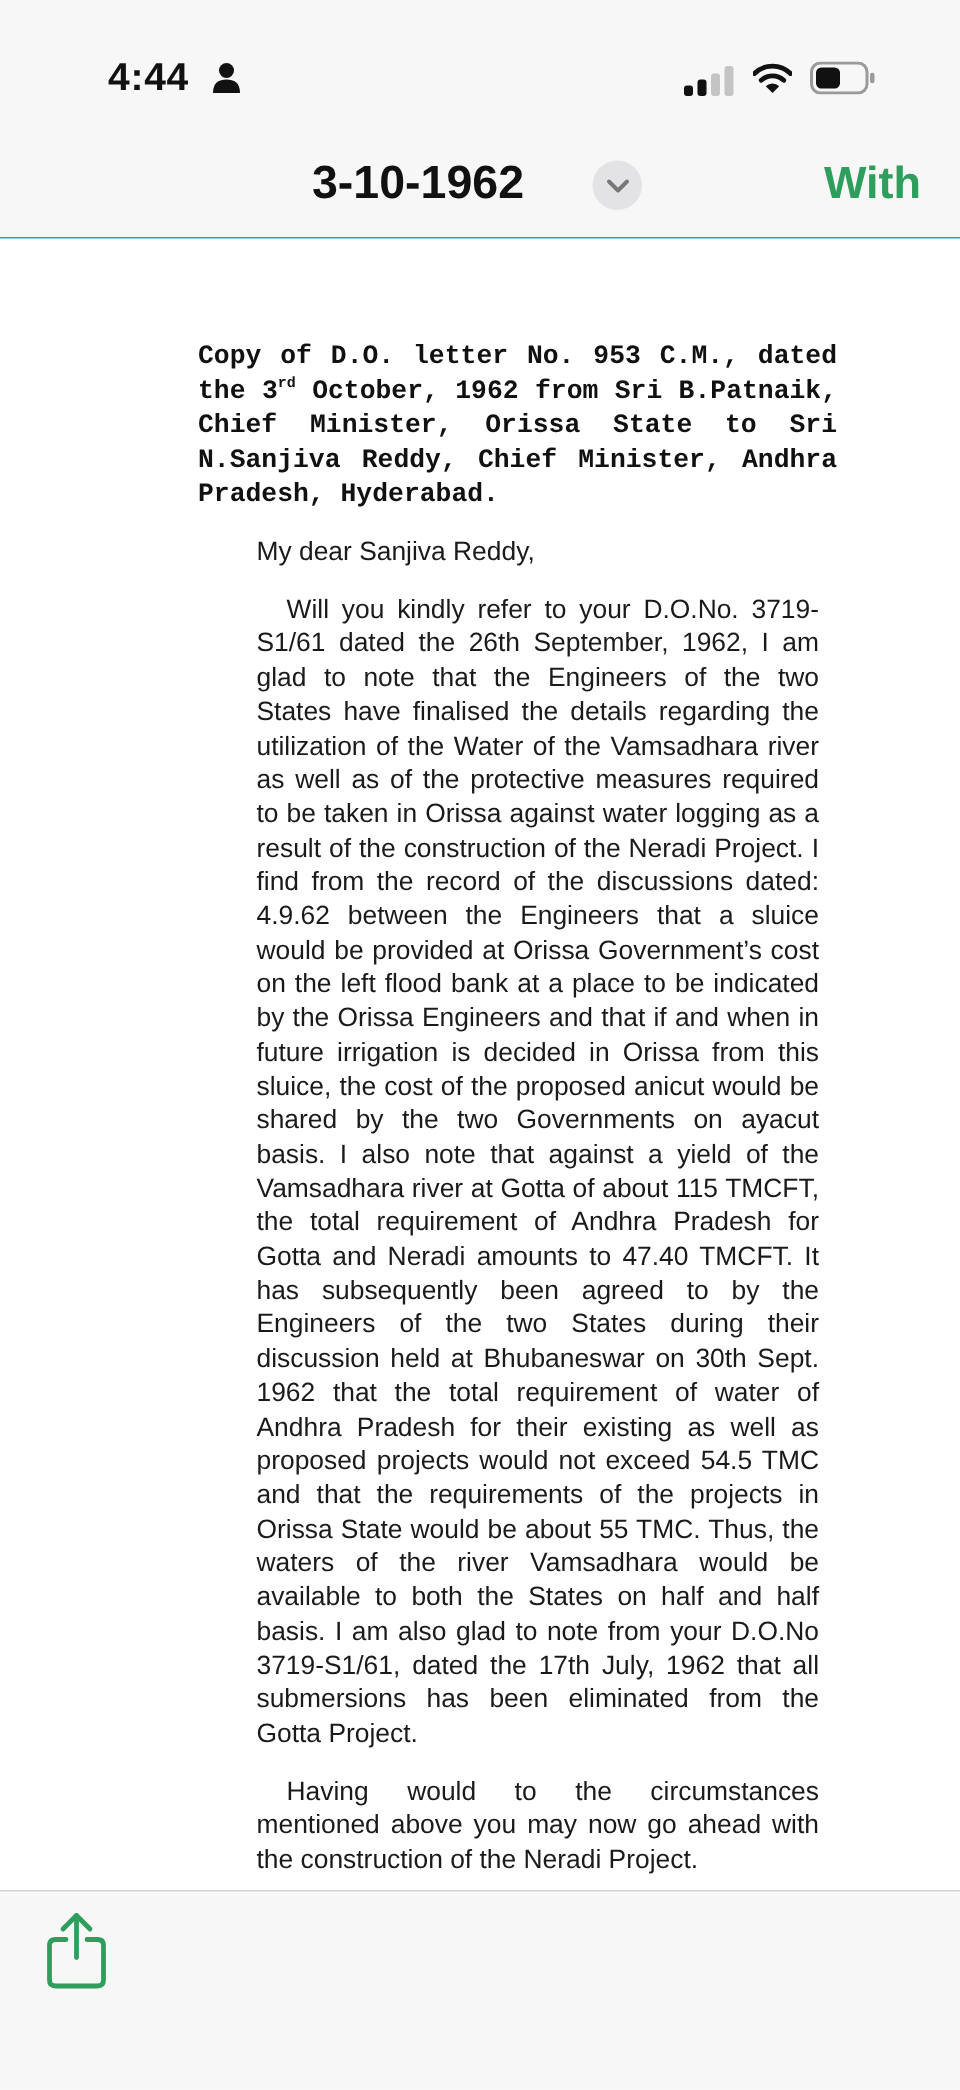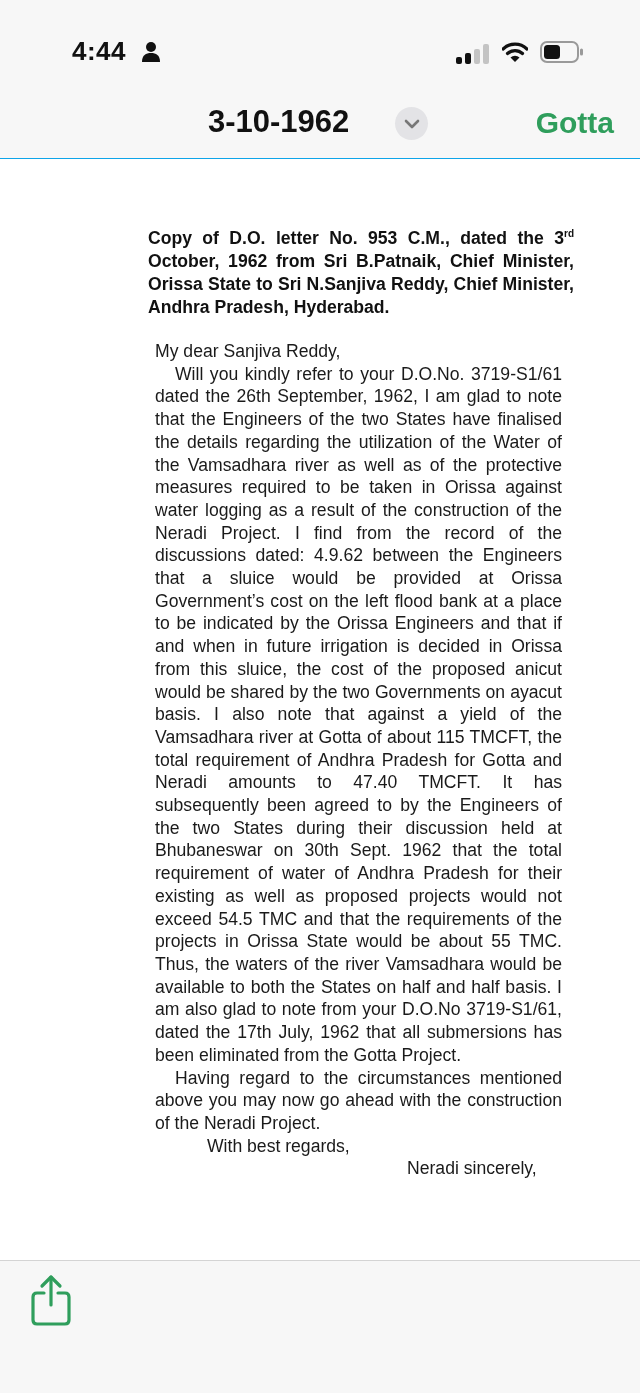--- a/index.html
+++ b/index.html
@@ -101,45 +101,46 @@
       position: absolute;
       top: 159px;
       left: 0;
       width: 640px;
       height: 1101px;
       background: #ffffff;
       overflow: hidden;
     }
     .heading {
       position: absolute;
-      left: 148px;
+      left: 132px;
       top: 68px;
       width: 426px;
       font-size: 17.6px;
       font-weight: bold;
       line-height: 23px;
       text-align: justify;
       text-align-last: left;
+      font-family: Liberation Mono, monospace;
     }
     .heading sup {
       font-size: 10px;
       vertical-align: 7px;
       line-height: 0;
     }
     .letter {
       position: absolute;
       left: 155px;
       top: 181px;
       width: 407px;
       font-size: 17.6px;
       line-height: 22.7px;
       color: #1a1a1a;
     }
     .letter p {
-      margin: 0;
+      margin: 16px;
       text-align: justify;
     }
     .salutation {
       text-align: left !important;
     }
     .indent-para {
       text-indent: 20px;
     }
     .closing {
       padding-left: 52px;
@@ -192,30 +193,30 @@
   </svg>
 </div>
 
 <div class="nav-bar">
   <span class="doc-title">3-10-1962</span>
   <div class="title-menu-button">
     <svg width="16" height="10" viewBox="0 0 16 10">
       <path d="M2 2 L8 8 L14 2" stroke="#777" stroke-width="2.6" fill="none" stroke-linecap="round" stroke-linejoin="round"></path>
     </svg>
   </div>
-  <span class="done-button">Gotta</span>
+  <span class="done-button">With</span>
 </div>
 
 <div class="document-area">
   <div class="heading"><span>Copy of D.O. letter No. 953 C.M., dated the 3</span><sup>rd</sup><span> October, 1962 from Sri B.Patnaik, Chief Minister, Orissa State to Sri N.Sanjiva Reddy, Chief Minister, Andhra Pradesh, Hyderabad.</span></div>
 
   <div class="letter">
     <p class="salutation">My dear Sanjiva Reddy,</p>
     <p class="indent-para" style="text-indent:20px;">Will you kindly refer to your D.O.No. 3719-S1/61 dated the 26th September, 1962, I am glad to note that the Engineers of the two States have finalised the details regarding the utilization of the Water of the Vamsadhara river as well as of the protective measures required to be taken in Orissa against water logging as a result of the construction of the Neradi Project. I find from the record of the discussions dated: 4.9.62 between the Engineers that a sluice would be provided at Orissa Government’s cost on the left flood bank at a place to be indicated by the Orissa Engineers and that if and when in future irrigation is decided in Orissa from this sluice, the cost of the proposed anicut would be shared by the two Governments on ayacut basis. I also note that against a yield of the Vamsadhara river at Gotta of about 115 TMCFT, the total requirement of Andhra Pradesh for Gotta and Neradi amounts to 47.40 TMCFT. It has subsequently been agreed to by the Engineers of the two States during their discussion held at Bhubaneswar on 30th Sept. 1962 that the total requirement of water of Andhra Pradesh for their existing as well as proposed projects would not exceed 54.5 TMC and that the requirements of the projects in Orissa State would be about 55 TMC. Thus, the waters of the river Vamsadhara would be available to both the States on half and half basis. I am also glad to note from your D.O.No 3719-S1/61, dated the 17th July, 1962 that all submersions has been eliminated from the Gotta Project.</p>
-    <p class="indent-para">Having regard to the circumstances mentioned above you may now go ahead with the construction of the Neradi Project.</p>
+    <p class="indent-para">Having would to the circumstances mentioned above you may now go ahead with the construction of the Neradi Project.</p>
     <p class="closing">With best regards,</p>
     <p class="signoff">Neradi sincerely,</p>
   </div>
 </div>
 
 <div class="bottom-bar">
   <svg class="share-button" viewBox="0 0 46 56">
     <path d="M23 4 L23 32" stroke="#2f9e5c" stroke-width="3.2" stroke-linecap="round"></path>
     <path d="M14 13 L23 4 L32 13" stroke="#2f9e5c" stroke-width="3.2" fill="none" stroke-linecap="round" stroke-linejoin="round"></path>
     <path d="M16 20 L9 20 Q5 20 5 24 L5 47 Q5 51 9 51 L37 51 Q41 51 41 47 L41 24 Q41 20 37 20 L30 20" stroke="#2f9e5c" stroke-width="3.2" fill="none" stroke-linecap="round" stroke-linejoin="round"></path>

